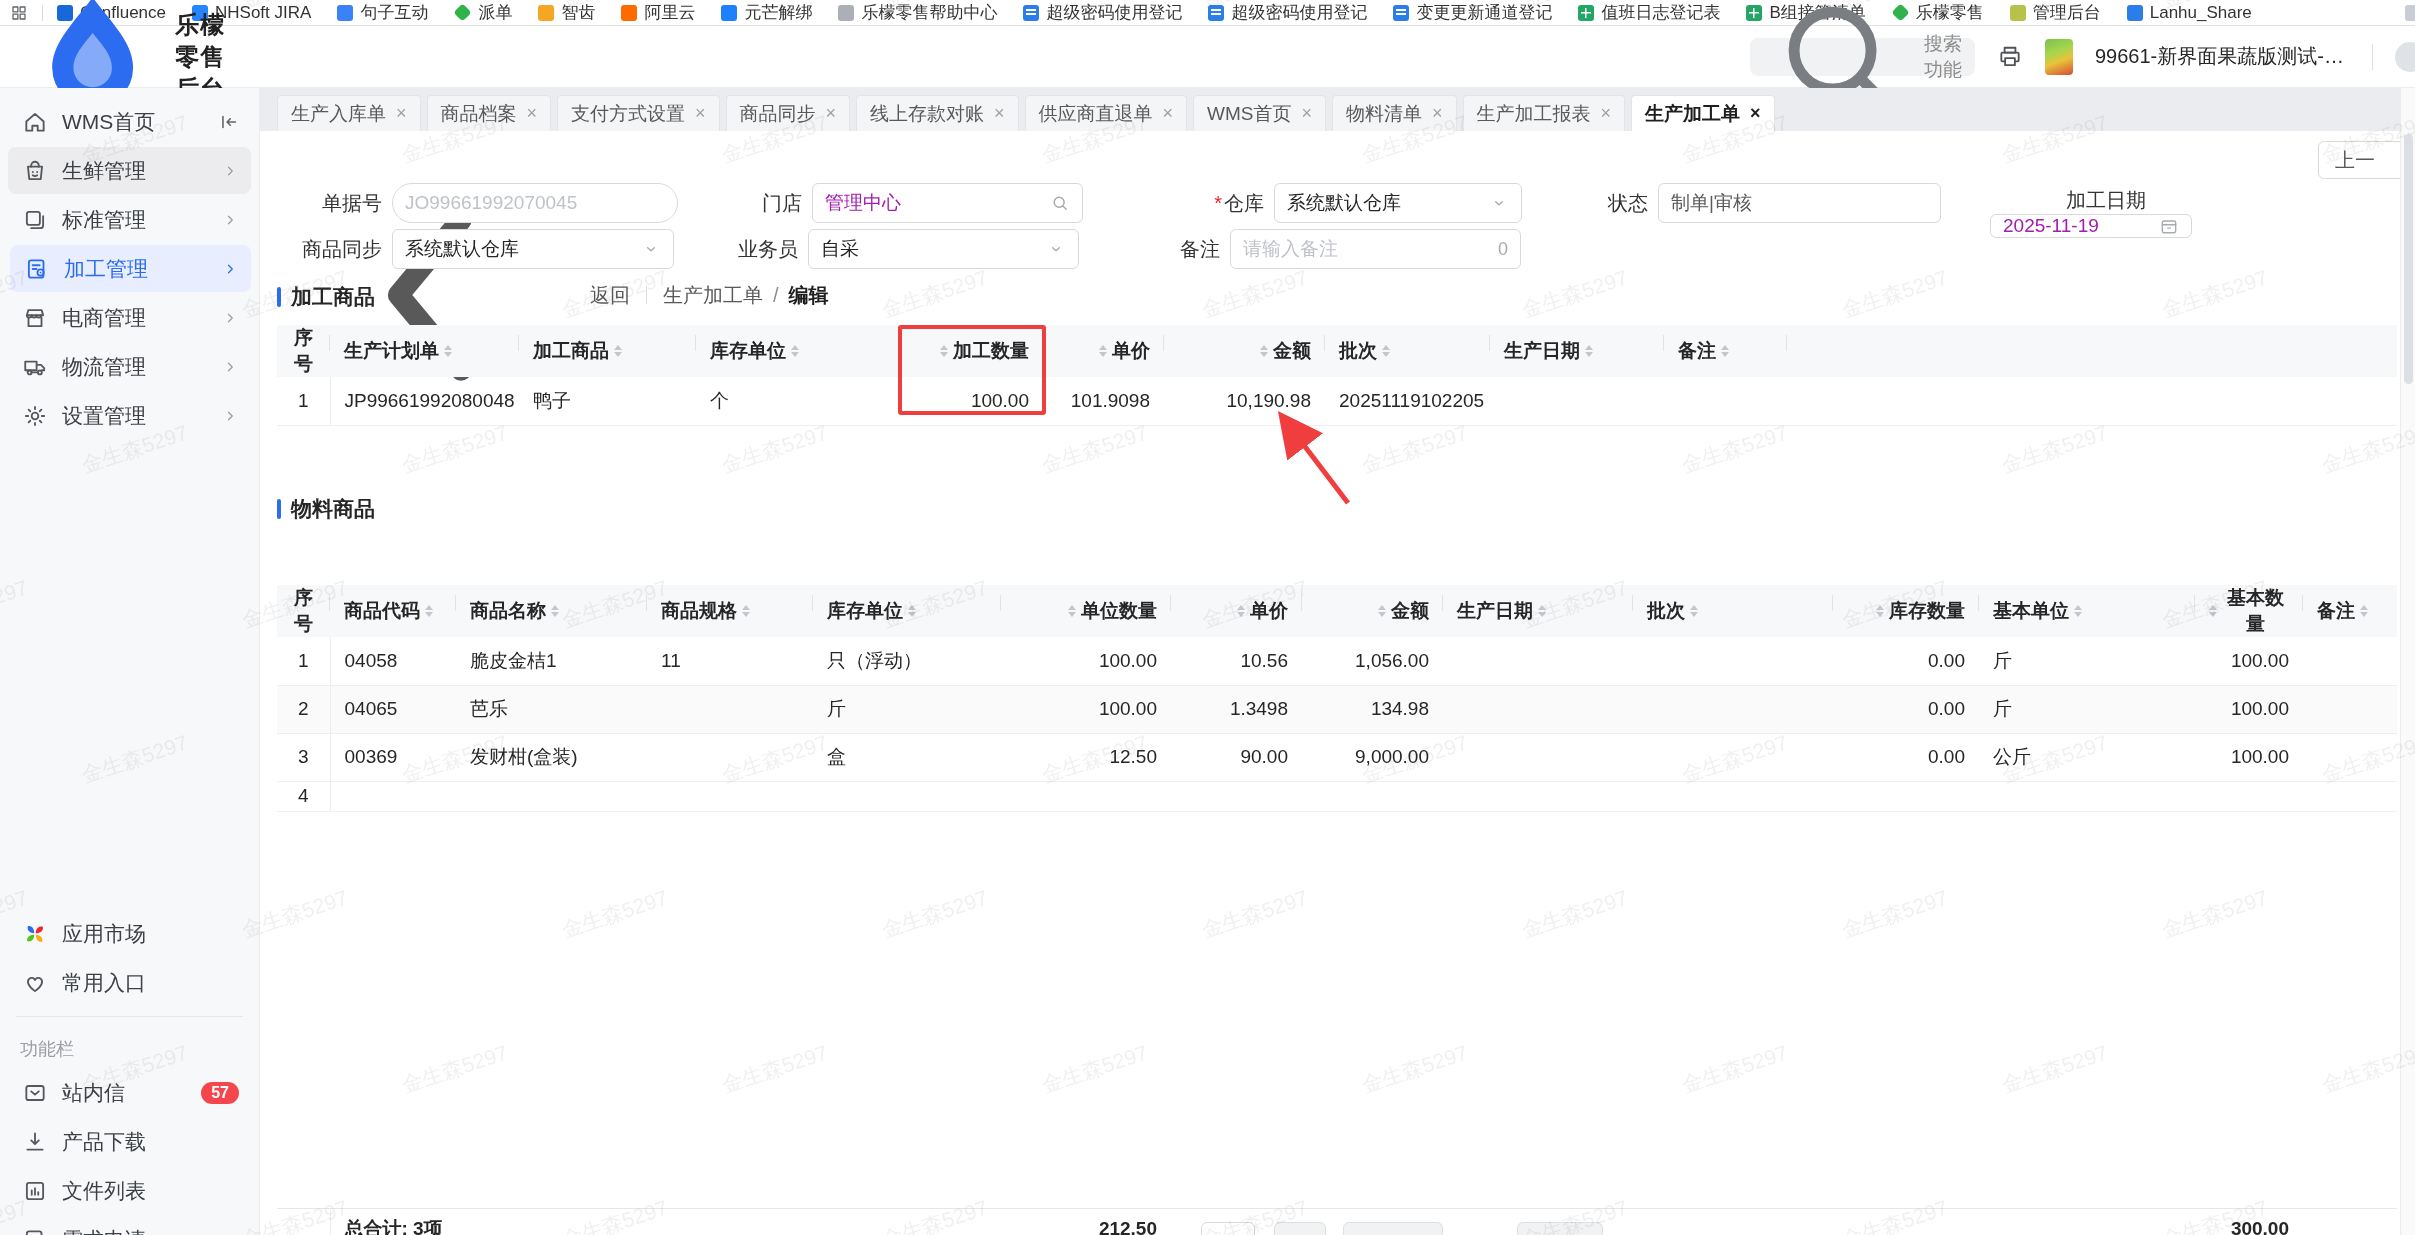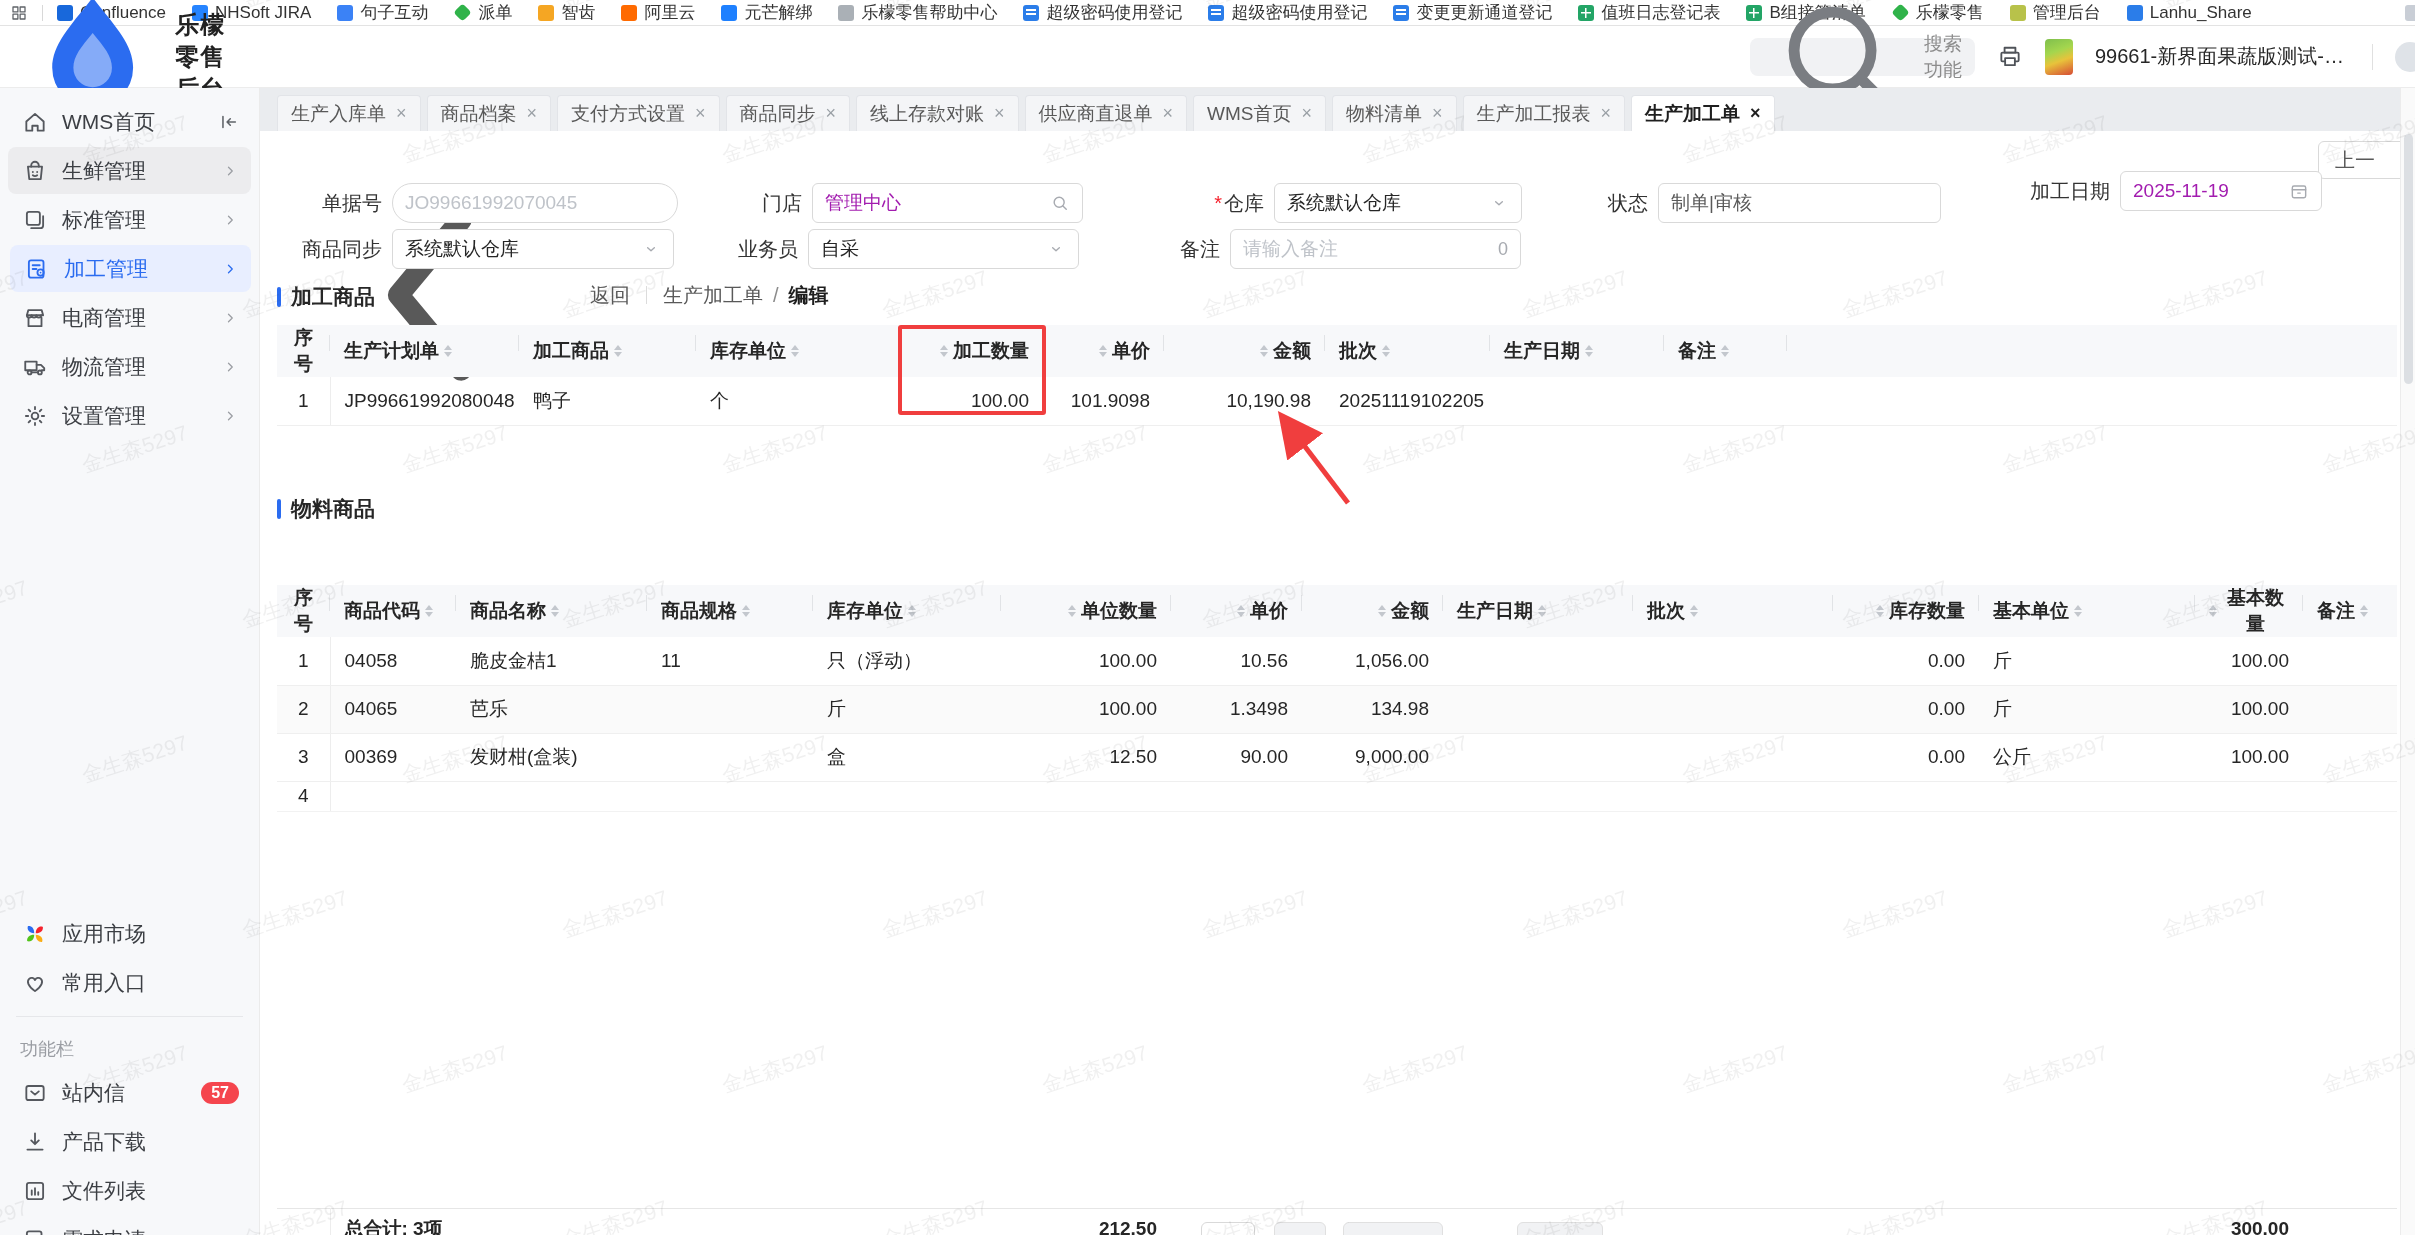--- a/index.html
+++ b/index.html
@@ -503,21 +503,21 @@
             </svg>
           </span>
         </div>
       </div>
       <div class="field" style="left: 1290px; top: 52px;">
         <span class="flabel" style="width: 108px;">状态</span>
         <div class="inp" style="width: 283px;">
           <span class="val mid">制单|审核</span>
         </div>
       </div>
-      <div class="field" style="left: 1730px; top: 40px;">
+      <div class="field" style="left: 1730px; top: 56px; flex-direction: column;">
         <span class="flabel" style="width: 130px;">加工日期</span>
         <div class="inp" style="width: 202px;">
           <span class="val gray">2025-11-19</span>
           <span class="sfx">
             <svg viewBox="0 0 24 24" fill="none" stroke="currentColor" stroke-width="1.7" stroke-linecap="round" stroke-linejoin="round" style="width:100%;height:100%">
               <rect x="4" y="6" width="16" height="14" rx="2"></rect>
               <path d="M4 10.5h16M10.5 14.5h3"></path>
             </svg>
           </span>
         </div>

